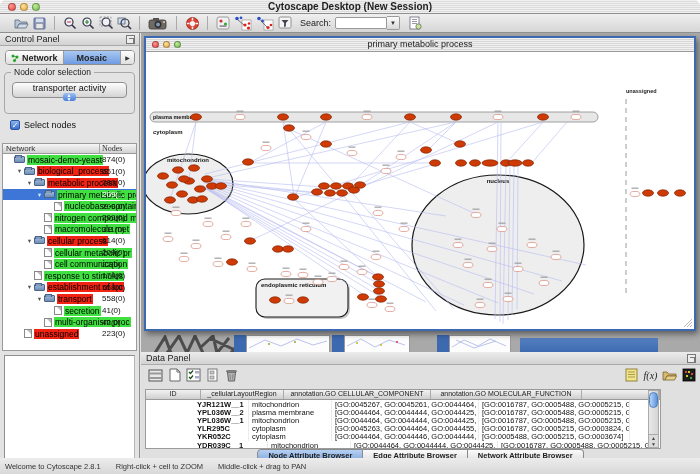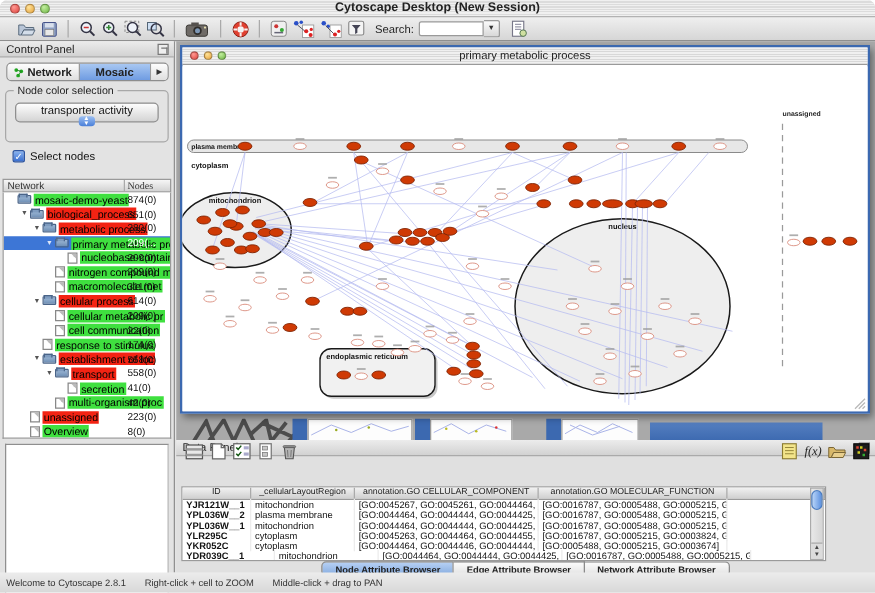--- a/index.html
+++ b/index.html
@@ -77,27 +77,27 @@
   .netwin .wtitle{position:relative;height:14px;background:repeating-linear-gradient(0deg,#f0f0f0 0 1px,#d8d8d8 1px 2px);border-bottom:1px solid #9a9a9a;}
   .netwin .wtitle .title{position:absolute;left:0;right:0;top:1px;text-align:center;font-size:9px;color:#222;}
   .wl{position:absolute;top:3px;width:7px;height:7px;border-radius:50%;border:1px solid rgba(0,0,0,.3);}
   .wl.r{left:6px;background:radial-gradient(circle at 35% 30%,#ff9a94,#e0443e);}
   .wl.y{left:17px;background:radial-gradient(circle at 35% 30%,#ffe49a,#e8a33d);}
   .wl.g{left:28px;background:radial-gradient(circle at 35% 30%,#c3eea0,#71b946);}
   .canvas{position:absolute;left:0;top:15px;width:548px;height:276px;background:#fff;}
   .fragment{position:absolute;height:18px;top:302px;}
   
   .dpanel{position:absolute;left:141px;top:352px;width:559px;height:106px;background:#e0e0e0;}
-  .dtoolbar{position:absolute;left:2px;top:0;right:2px;height:18px;display:flex;align-items:flex-start;padding-left:3px;}
+  .dtoolbar{position:absolute;left:2px;top:14px;right:2px;height:18px;display:flex;align-items:flex-start;padding-left:3px;}
   .dbtn{width:19px;height:18px;display:flex;align-items:center;justify-content:center;flex:none;}
   .dspacer{flex:1;}
   .dtable{position:absolute;left:4px;top:37px;width:516px;height:60px;background:#fff;border:1px solid #9a9a9a;overflow:hidden;}
   .dhead{display:flex;height:10px;background:linear-gradient(#f2f2f2,#cfcfcf);border-bottom:1px solid #9a9a9a;}
   .dhead div{font-size:7px;color:#222;text-align:center;border-right:1px solid #aaa;overflow:hidden;white-space:nowrap;}
-  .drow{display:flex;height:8.2px;align-items:flex-end;}
+  .drow{display:flex;height:8.2px;align-items:center;margin-left:48px;}
   .drow div{font-size:7.5px;color:#111;padding-left:3px;border-right:1px solid #ececec;overflow:hidden;white-space:nowrap;}
   .drow div:first-child{font-weight:bold;}
   .vscroll{position:absolute;right:41px;top:38px;width:11px;height:58px;border:1px solid #aaa;background:linear-gradient(90deg,#e8e8e8,#d5d5d5);}
   .vthumb{position:absolute;left:0px;top:1px;width:9px;height:16px;border-radius:5px;background:linear-gradient(90deg,#b8d4f8,#5f93e0);border:1px solid #4a7cc0;}
   .varrows{position:absolute;left:0;bottom:0;width:9px;font-size:5px;color:#444;text-align:center;line-height:6px;background:#dcdcdc;border-top:1px solid #aaa;}
   .btabs{position:absolute;left:0;right:0;top:97px;display:flex;justify-content:center;}
   .btab{height:12px;padding:0 10px;display:flex;align-items:center;font-size:7.5px;font-weight:bold;color:#222;
     border:1px solid #8a8a8a;border-left:none;background:linear-gradient(#fbfbfb,#e2e2e2);}
   .btab:first-child{border-left:1px solid #8a8a8a;border-radius:4px 0 0 4px;}
   .btab:last-child{border-radius:0 4px 4px 0;text-align:right;}
@@ -380,27 +380,20 @@
             <span class="ticon file"></span>
             <span class="tlabel hl-green">multi-organism proc</span>
             <span class="tnodes">42(0)</span>
           </div>
           <div class="trow">
             <span style="width: 12px; flex: 0 0 auto;"></span>
             <span class="exp"></span>
             <span class="ticon file"></span>
             <span class="tlabel hl-red">unassigned</span>
             <span class="tnodes">223(0)</span>
-          </div>
-          <div class="trow">
-            <span style="width: 12px; flex: 0 0 auto;"></span>
-            <span class="exp"></span>
-            <span class="ticon file"></span>
-            <span class="tlabel hl-green">Overview</span>
-            <span class="tnodes">8(0)</span>
           </div>
         </div>
     </div>
     <div class="overviewbox"></div>
   </div>
 
   <div class="desktop">
 
     <svg class="fragment" style="left:10px;width:100px" width="100" height="18">
       <path d="M4 18 L14 2 L20 18 M16 18 L28 1 L36 18 L44 1 L52 18 M50 12 L62 1 L66 18 L78 3 M58 3 L84 15 M80 18 L92 4" stroke="#3c3c3c" stroke-width="3" fill="none" opacity=".85"></path>

